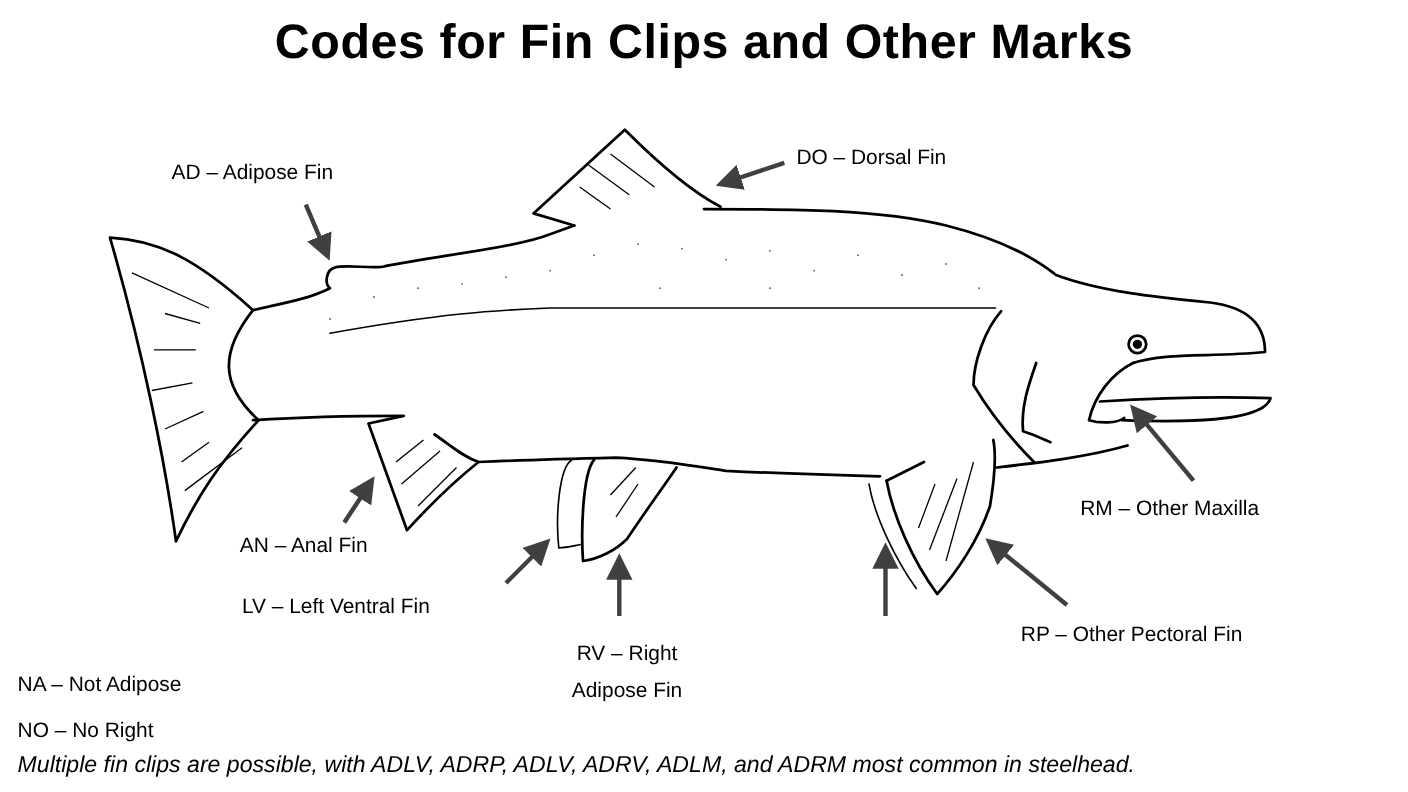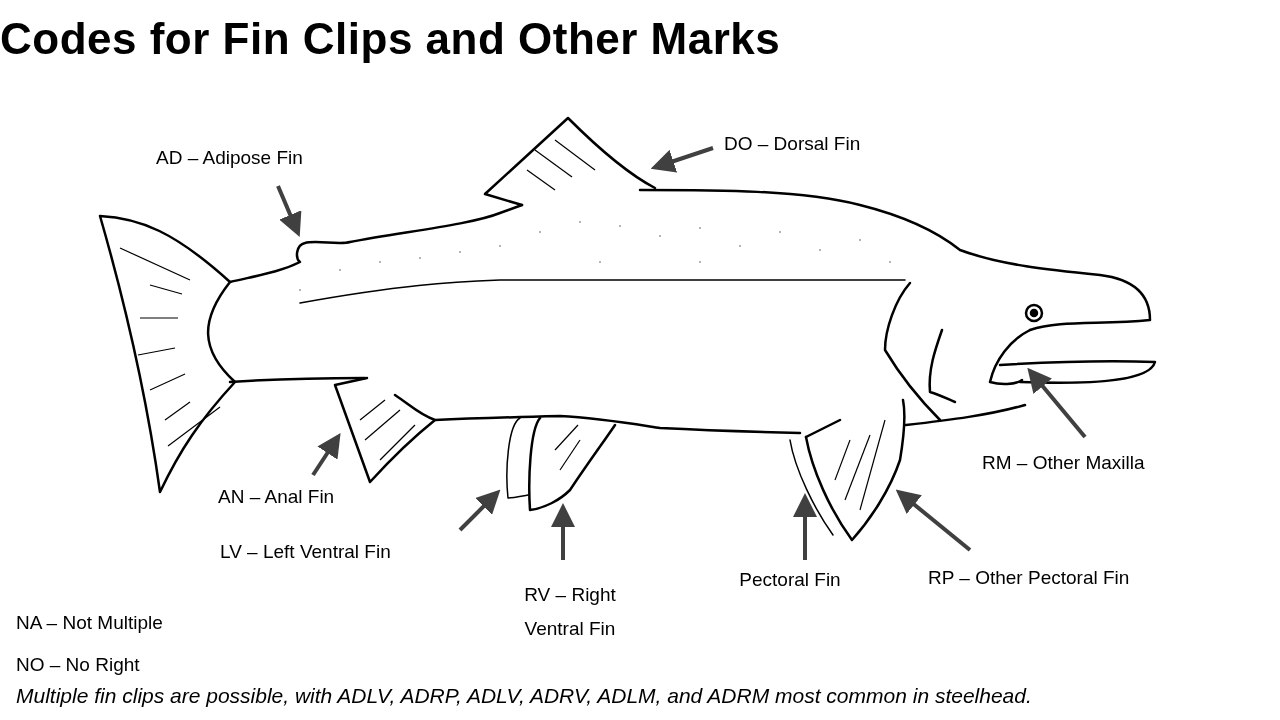--- a/index.html
+++ b/index.html
@@ -1,17 +1,17 @@
 <!DOCTYPE html>
 <html><head>
 <meta charset="utf-8">
 <style>
   html, body { margin:0; padding:0; background:#ffffff; }
   body { width:1280px; height:720px; position:relative; overflow:hidden; font-family:"Liberation Sans", sans-serif; color:#000; }
-  .title { position:absolute; left:0; top:14px; width:1280px; text-align:left; font-family:"Liberation Sans", sans-serif; font-weight:bold; font-size:44px; letter-spacing:0.5px; }
+  .title { position:absolute; left:0; top:14px; width:1280px; text-align:center; font-family:"Liberation Sans", sans-serif; font-weight:bold; font-size:44px; letter-spacing:0.5px; }
   .lbl { position:absolute; font-family:"Liberation Sans", sans-serif; font-size:19px; line-height:34px; white-space:nowrap; color:#000; }
   .lbl.center { text-align:center; }
   .note { position:absolute; left:16px; top:684px; font-size:21px; white-space:nowrap; font-family:"Liberation Sans", sans-serif;font-style:italic; }
   svg.fish { position:absolute; left:0; top:0; }
 </style>
 </head>
 <body>
 
 <div class="title">Codes for Fin Clips and Other Marks</div>
 
@@ -106,23 +106,22 @@
     <line x1="1085" y1="437" x2="1035" y2="377"></line>
   </g>
 </svg>
 
 <div class="lbl" style="left:156px;top:141px;">AD – Adipose Fin</div>
 <div class="lbl" style="left:724px;top:127px;">DO – Dorsal Fin</div>
 <div class="lbl" style="left:218px;top:480px;">AN – Anal Fin</div>
 <div class="lbl" style="left:220px;top:535px;">LV – Left Ventral Fin</div>
 <div class="lbl center" style="left:490px;top:562px;width:160px;margin-top:16px;">
   <div>RV – Right</div>
-  <div>Ventral Fin</div>
+  <div>Adipose Fin</div>
 </div>
 <div class="lbl center" style="left:700px;top:563px;width:180px;">
-  <div>Pectoral Fin</div>
 </div>
 <div class="lbl" style="left:928px;top:561px;">RP – Other Pectoral Fin</div>
 <div class="lbl" style="left:982px;top:446px;">RM – Other Maxilla</div>
 
-<div class="lbl" style="left:16px;top:606px;">NA – Not Multiple</div>
+<div class="lbl" style="left:16px;top:606px;">NA – Not Adipose</div>
 <div class="lbl" style="left:16px;top:648px;">NO – No Right</div>
 <div class="note">Multiple fin clips are possible, with ADLV, ADRP, ADLV, ADRV, ADLM, and ADRM most common in steelhead.</div>
 
 </body></html>

